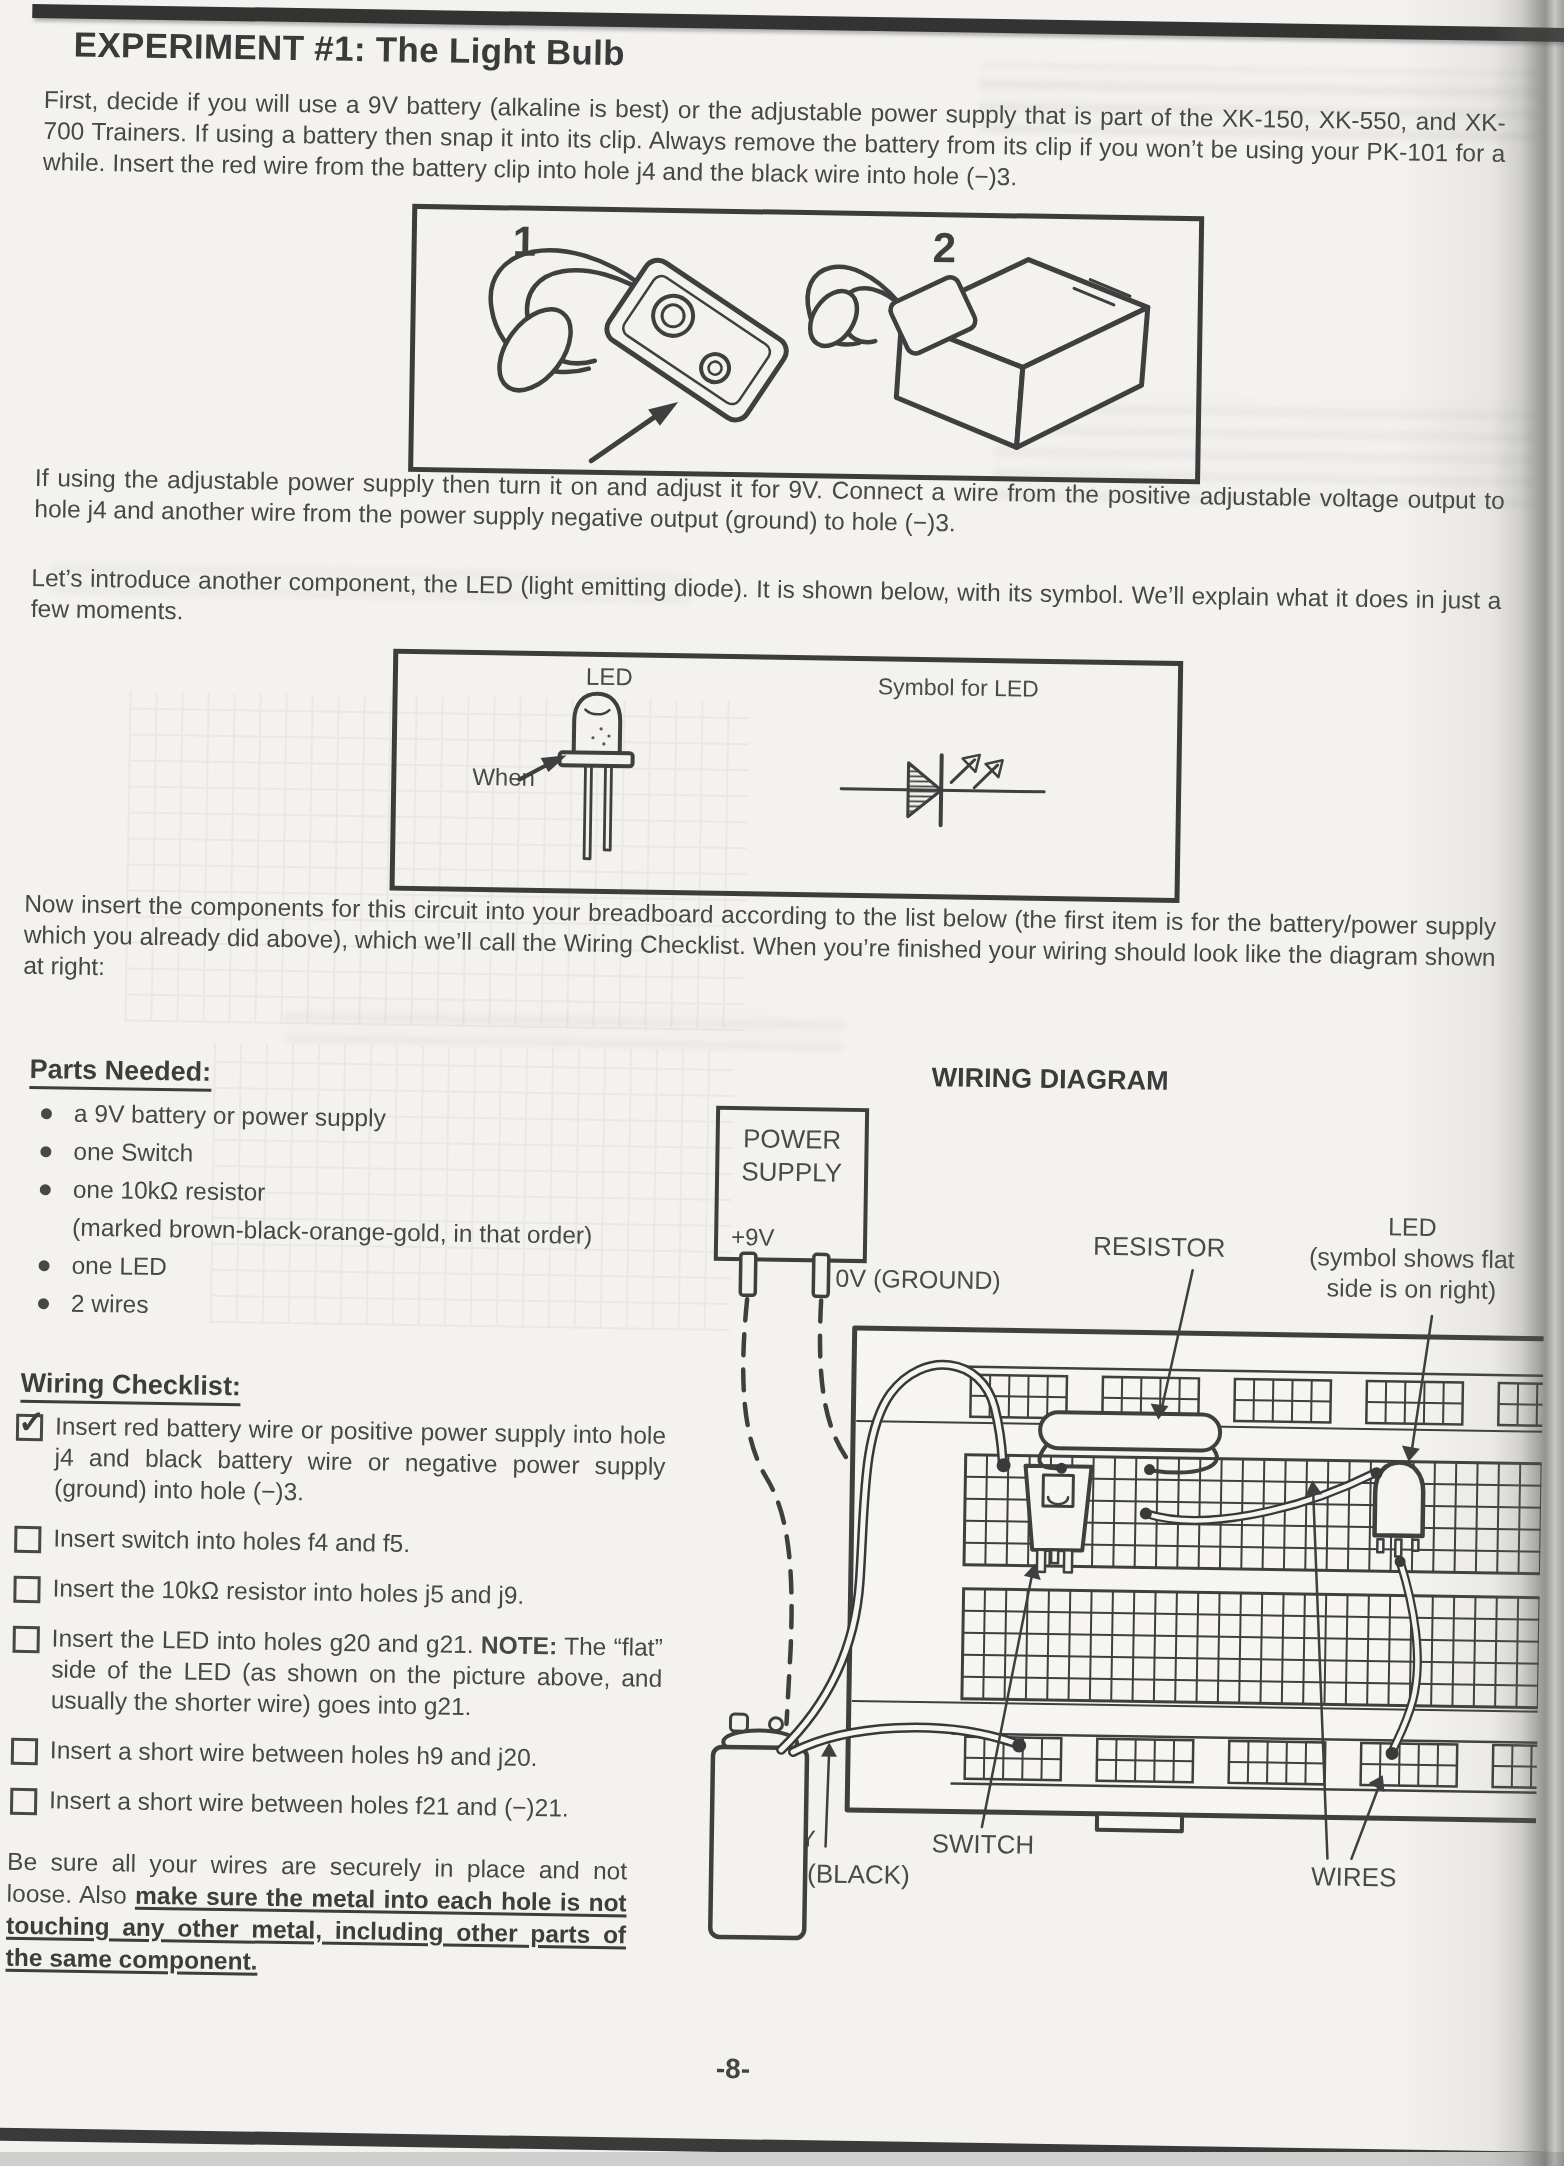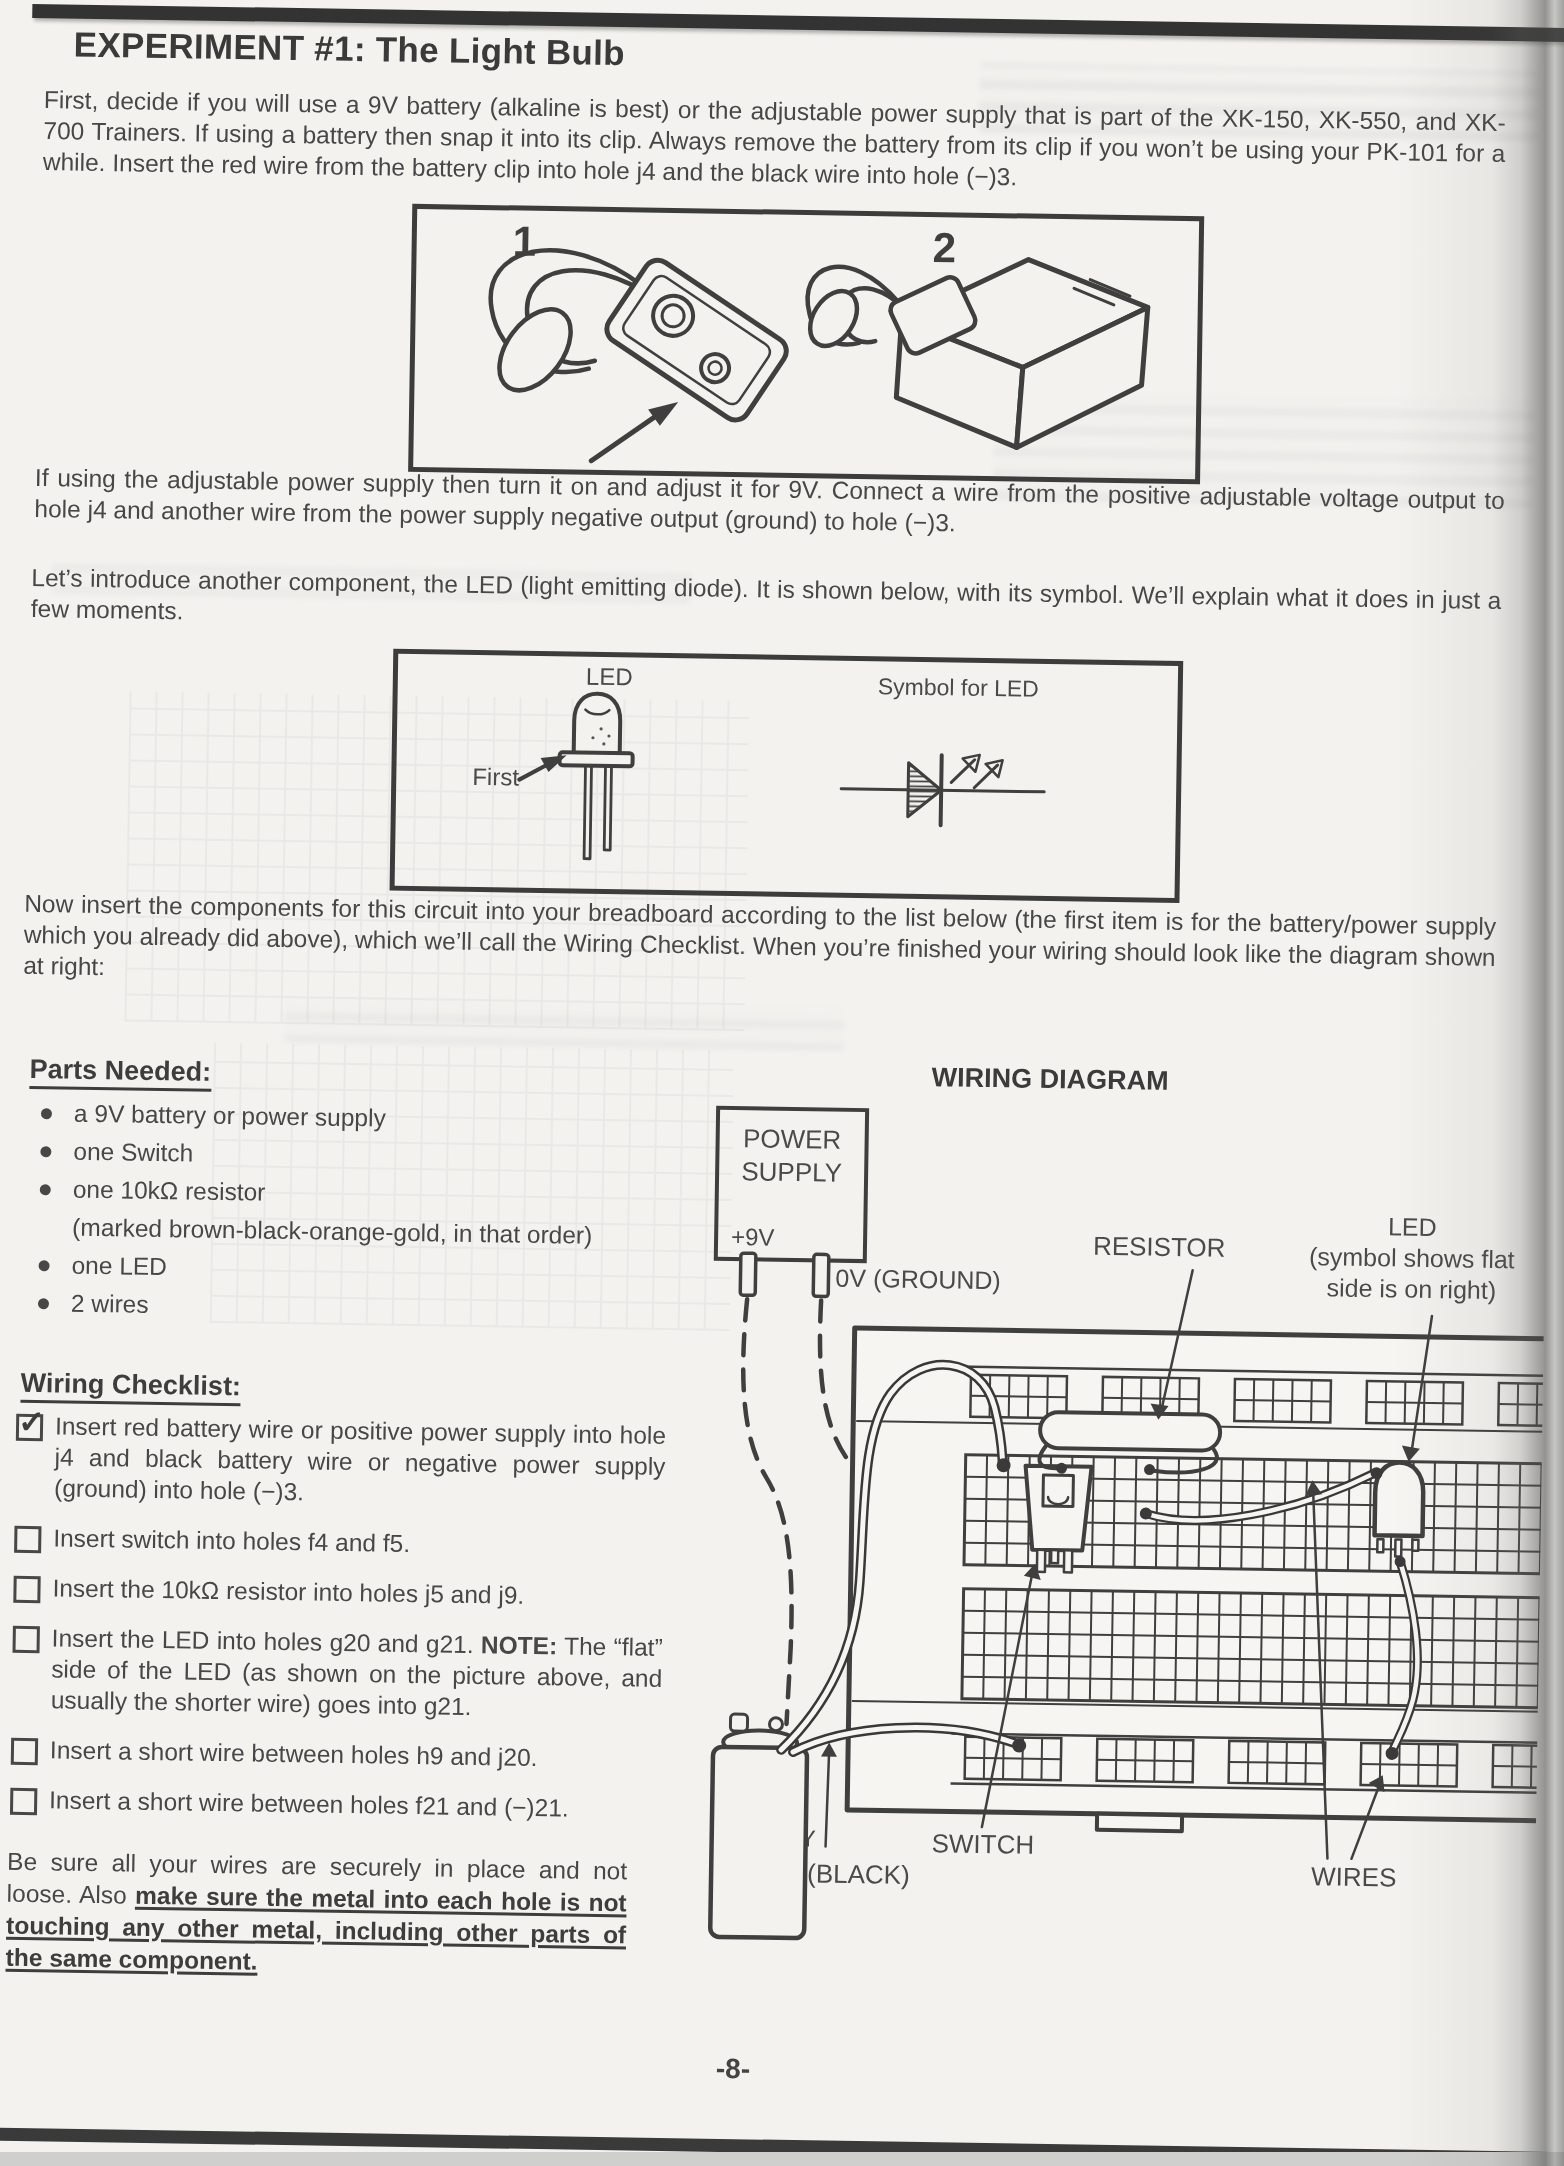--- a/index.html
+++ b/index.html
@@ -83,21 +83,21 @@
 
   <div class="figbox fig-battery"></div>
   <div class="fignum" style="left:516px;top:210px;">1</div>
   <div class="fignum" style="left:936px;top:210px;">2</div>
 
   <p class="para p2">If using the adjustable power supply then turn it on and adjust it for 9V.  Connect a wire from the positive adjustable voltage output to hole j4 and another wire from the power supply negative output (ground) to hole (−)3.</p>
   <p class="para p3">Let’s introduce another component, the LED (light emitting diode).  It is shown below, with its symbol.  We’ll explain what it does in just a few moments.</p>
 
   <div class="figbox fig-led"></div>
   <div class="lbl" style="left:596px;top:654px;font-size:24px;">LED</div>
-  <div class="lbl" style="left:484px;top:756px;font-size:24px;">First</div>
+  <div class="lbl" style="left:484px;top:756px;font-size:24px;">When</div>
   <div class="lbl" style="left:888px;top:660px;font-size:23px;">Symbol for LED</div>
 
   <p class="para p4">Now insert the components for this circuit into your breadboard according to the list below (the first item is for the battery/power supply which you already did above), which we’ll call the Wiring Checklist.  When you’re finished your wiring should look like the diagram shown at right:</p>
 
   <div class="heading" style="left:46px;top:1054px;"><span>Parts Needed:</span></div>
   <div class="parts-list">
     <div class="prow">
           <span class="bullet"></span>
           <span>a 9V battery or power supply</span>
         </div>

